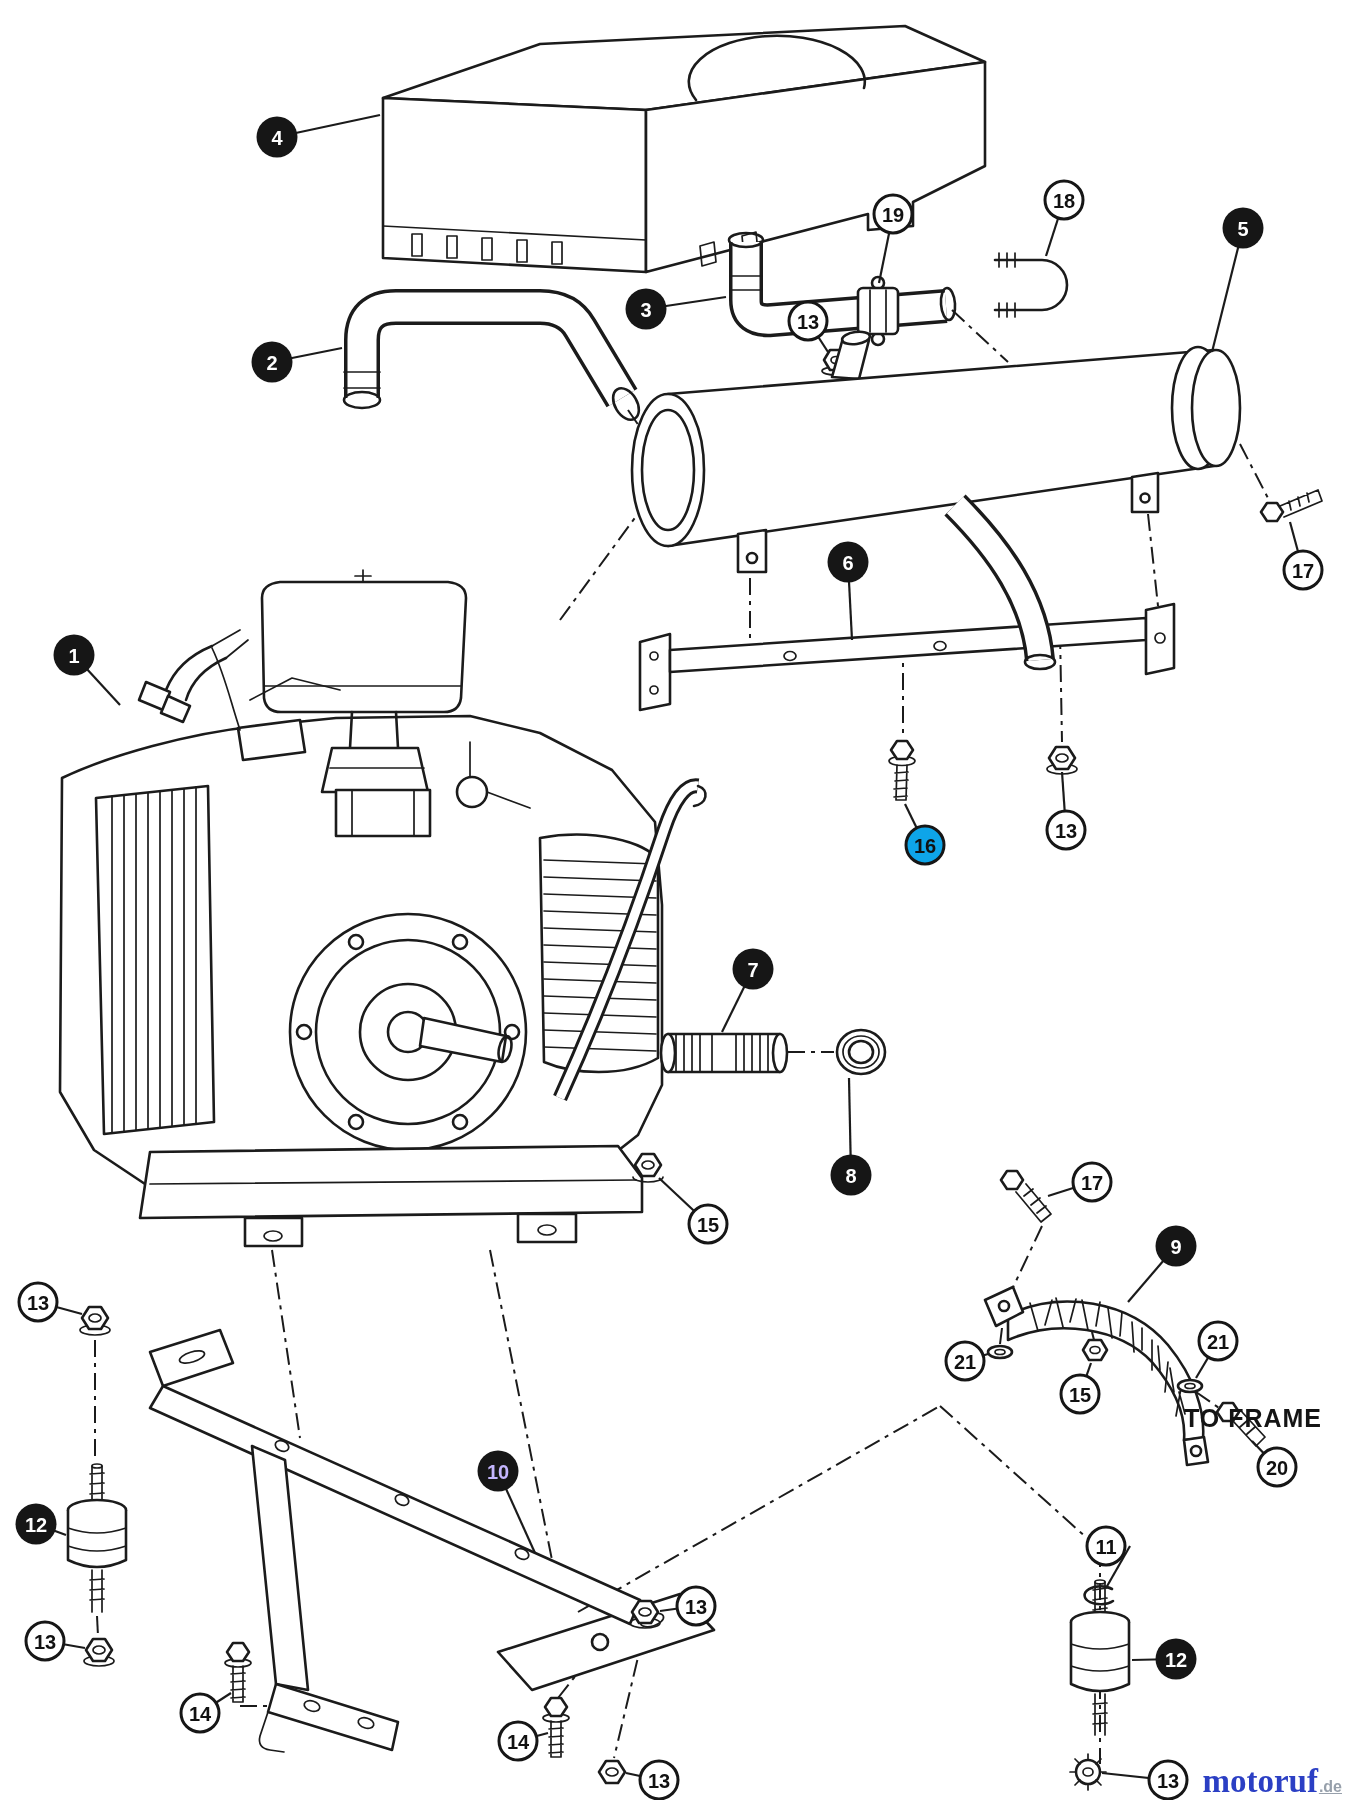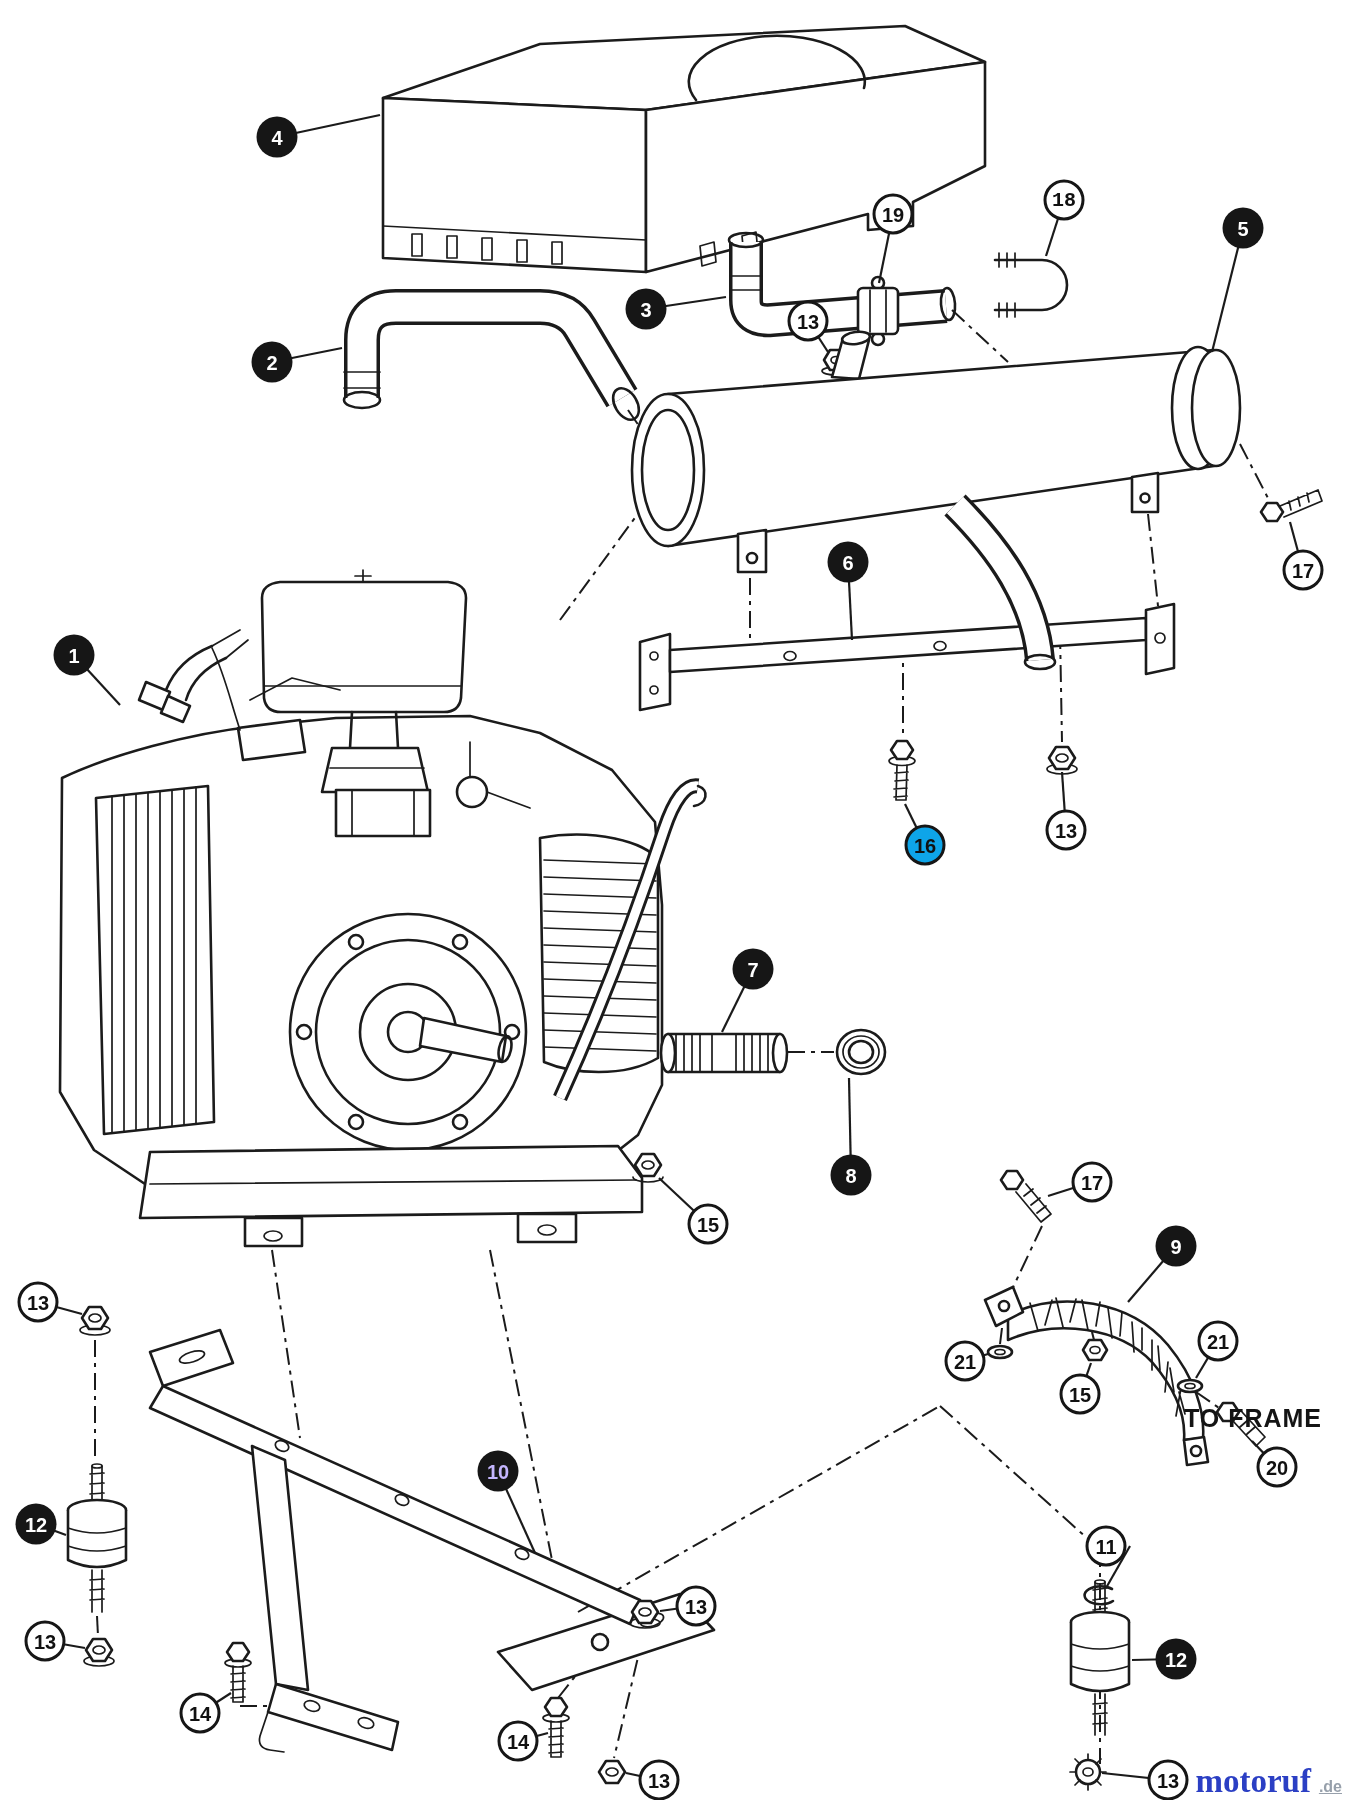--- a/index.html
+++ b/index.html
@@ -7,21 +7,21 @@
          font-family:"Liberation Sans",sans-serif;}
   #artwork,#leader-svg{position:absolute;left:0;top:0;width:1350px;height:1800px;}
   #callout-layer{position:absolute;left:0;top:0;width:1350px;height:1800px;}
   .callout{position:absolute;width:41px;height:41px;border-radius:50%;
            display:flex;align-items:center;justify-content:center;
            font-weight:bold;font-size:20px;line-height:1;
            transform:translate(-50%,-50%);box-sizing:border-box;
            font-family:"Liberation Sans",sans-serif;}
   .annotation{position:absolute;transform:translate(-50%,-50%);font-weight:bold;
               font-size:25px;letter-spacing:1px;color:#141414;white-space:nowrap;}
-  #watermark{position:absolute;right:8px;bottom:2px;display:flex;align-items:baseline;gap:8px;}
+  #watermark{position:absolute;right:8px;bottom:2px;display:flex;align-items:baseline;gap:1px;}
   #watermark .wm-main{font-family:"Liberation Serif",serif;font-weight:bold;font-size:33px;line-height:1;}
   #watermark .wm-suffix{font-family:"Liberation Sans",sans-serif;font-weight:bold;font-size:16px;line-height:1;text-decoration:underline;}
   svg .ln{fill:none;stroke:#1b1b1b;stroke-width:2.6;stroke-linejoin:round;stroke-linecap:round;}
   svg .lnf{fill:#ffffff;stroke:#1b1b1b;stroke-width:2.6;stroke-linejoin:round;}
   svg .thin{stroke-width:1.7;}
   svg .tube-o{fill:none;stroke:#1b1b1b;stroke-linecap:butt;}
   svg .tube-i{fill:none;stroke:#ffffff;stroke-linecap:butt;}
   svg .dash{fill:none;stroke:#1b1b1b;stroke-width:2;stroke-dasharray:17 6 4 6;}
   .leader{stroke:#1b1b1b;stroke-width:2.2;}
 </style>
@@ -372,21 +372,21 @@
       <div class="callout outline" style="left: 696px; top: 1606px; background: rgb(255, 255, 255); color: rgb(17, 17, 17); border: 3px solid rgb(22, 22, 22);">13</div>
       <div class="callout outline" style="left: 659px; top: 1780px; background: rgb(255, 255, 255); color: rgb(17, 17, 17); border: 3px solid rgb(22, 22, 22);">13</div>
       <div class="callout outline" style="left: 1168px; top: 1780px; background: rgb(255, 255, 255); color: rgb(17, 17, 17); border: 3px solid rgb(22, 22, 22);">13</div>
       <div class="callout outline" style="left: 200px; top: 1713px; background: rgb(255, 255, 255); color: rgb(17, 17, 17); border: 3px solid rgb(22, 22, 22);">14</div>
       <div class="callout outline" style="left: 518px; top: 1741px; background: rgb(255, 255, 255); color: rgb(17, 17, 17); border: 3px solid rgb(22, 22, 22);">14</div>
       <div class="callout outline" style="left: 708px; top: 1224px; background: rgb(255, 255, 255); color: rgb(17, 17, 17); border: 3px solid rgb(22, 22, 22);">15</div>
       <div class="callout outline" style="left: 1080px; top: 1394px; background: rgb(255, 255, 255); color: rgb(17, 17, 17); border: 3px solid rgb(22, 22, 22);">15</div>
       <div class="callout outline" style="left: 925px; top: 845px; background: #0ea5e9; color: rgb(17, 17, 17); border: 3px solid rgb(22, 22, 22);">16</div>
       <div class="callout outline" style="left: 1303px; top: 570px; background: rgb(255, 255, 255); color: rgb(17, 17, 17); border: 3px solid rgb(22, 22, 22);">17</div>
       <div class="callout outline" style="left: 1092px; top: 1182px; background: rgb(255, 255, 255); color: rgb(17, 17, 17); border: 3px solid rgb(22, 22, 22);">17</div>
-      <div class="callout outline" style="left: 1064px; top: 200px; background: rgb(255, 255, 255); color: rgb(17, 17, 17); border: 3px solid rgb(22, 22, 22); font-family: Liberation Mono, monospace;">18</div>
+      <div class="callout outline" style="left: 1064px; top: 200px; background: rgb(255, 255, 255); color: rgb(17, 17, 17); border: 3px solid rgb(22, 22, 22);">18</div>
       <div class="callout outline" style="left: 893px; top: 214px; background: rgb(255, 255, 255); color: rgb(17, 17, 17); border: 3px solid rgb(22, 22, 22);">19</div>
       <div class="callout outline" style="left: 1277px; top: 1467px; background: rgb(255, 255, 255); color: rgb(17, 17, 17); border: 3px solid rgb(22, 22, 22);">20</div>
       <div class="callout outline" style="left: 965px; top: 1361px; background: rgb(255, 255, 255); color: rgb(17, 17, 17); border: 3px solid rgb(22, 22, 22);">21</div>
       <div class="callout outline" style="left: 1218px; top: 1341px; background: rgb(255, 255, 255); color: rgb(17, 17, 17); border: 3px solid rgb(22, 22, 22);">21</div>
       <div class="annotation" style="left: 1253px; top: 1418px;">TO FRAME</div>
     </div>
 
   <div id="watermark">
     <span class="wm-main" style="color: rgb(43, 63, 196);">motoruf</span>
       <span class="wm-suffix" style="color: rgb(151, 160, 171);">.de</span>

